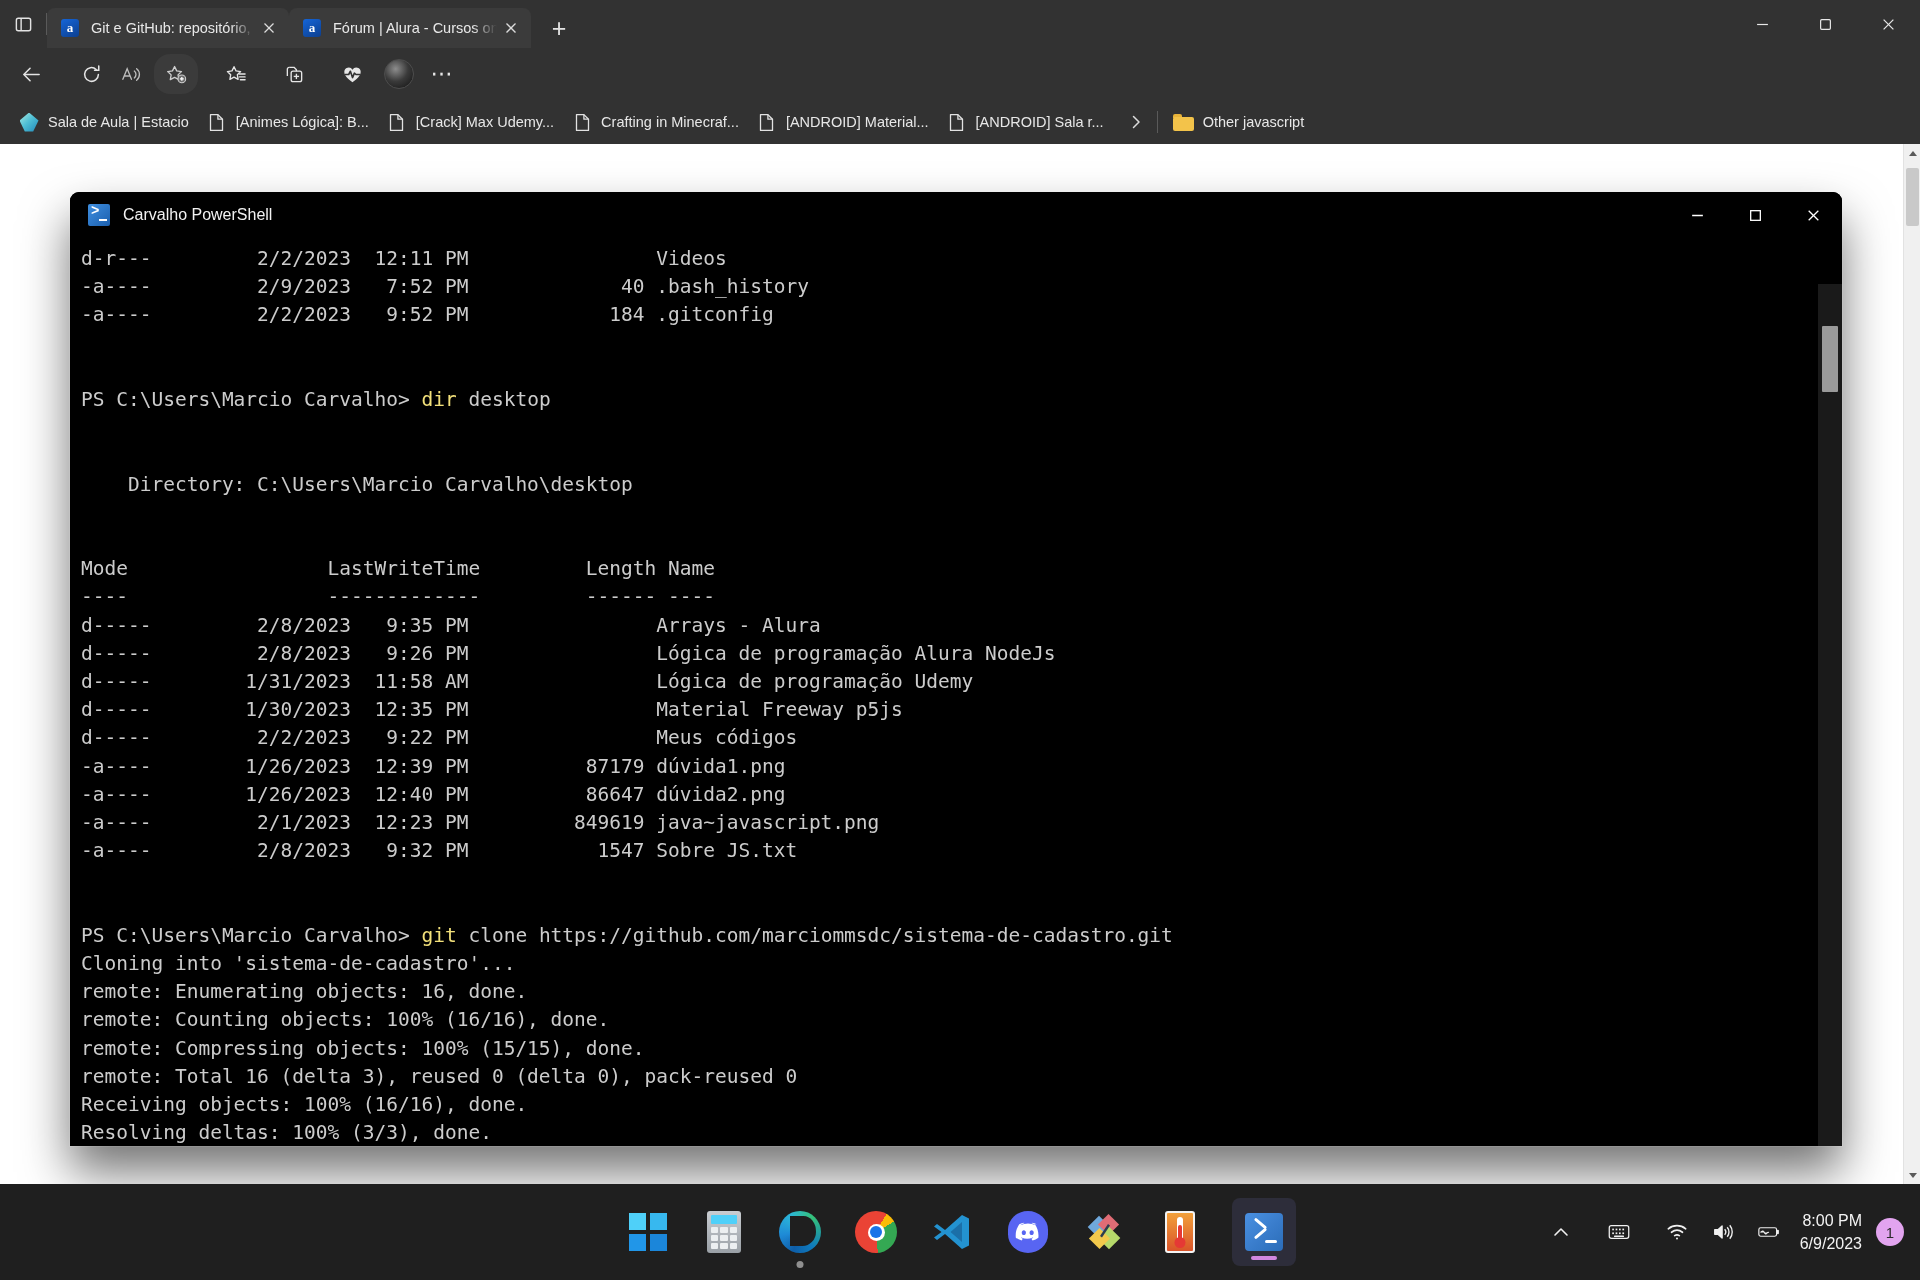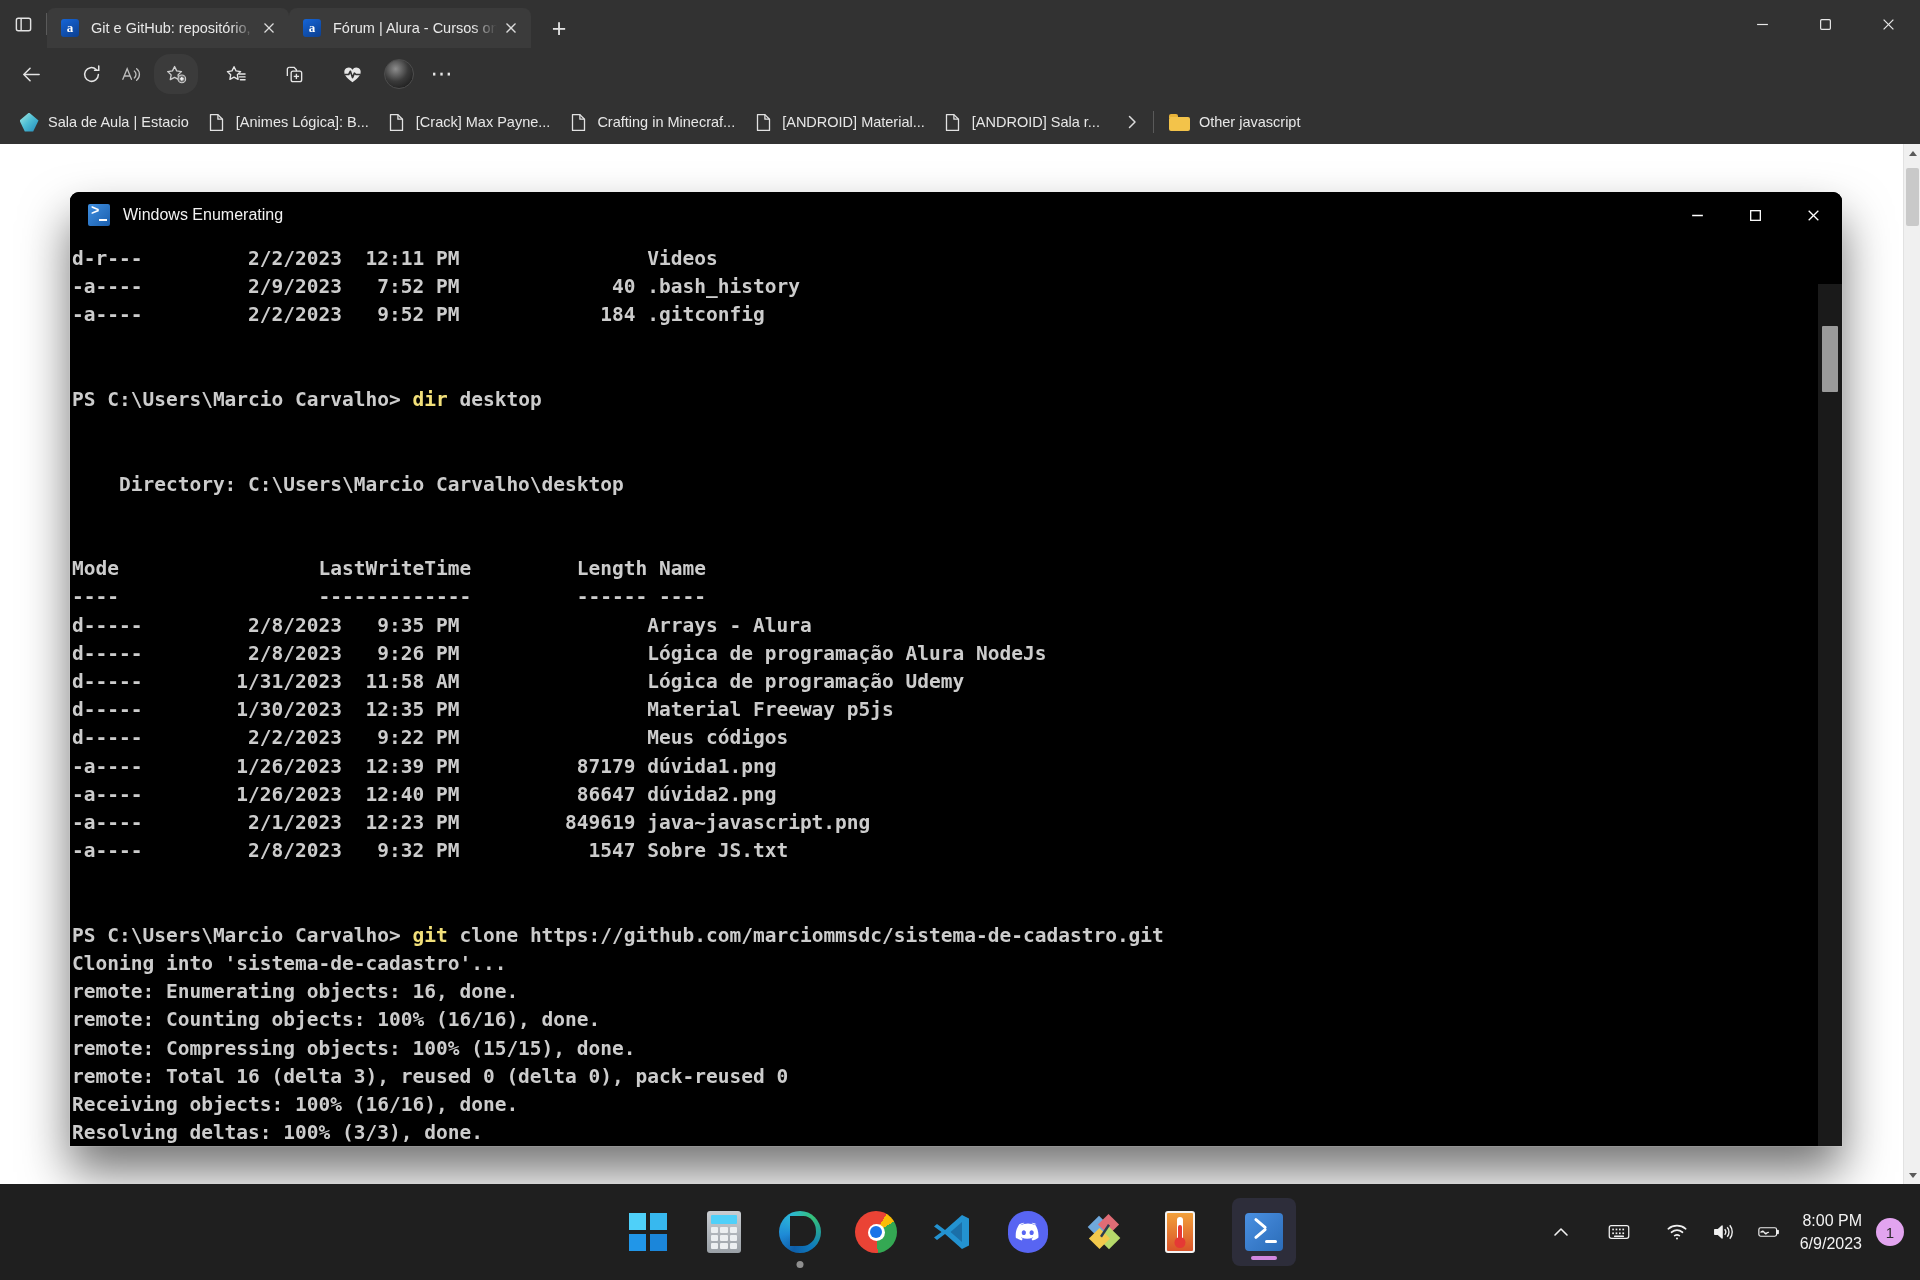--- a/index.html
+++ b/index.html
@@ -234,21 +234,21 @@
     position:absolute; left:0; top:0;
     width: 1740px; height: 908px;
     padding: 7px 0 0 0;
     font-family: "DejaVu Sans Mono", "Liberation Mono", monospace;
     font-size: 19.5px;
     line-height: 28.2px;
     color: #cccccc;
     white-space: pre;
     overflow: hidden;
   }
-  .term .ln { padding-left: 2px; font-weight: bold; }
+  .term .ln { padding-left: 11px; }
   .term .cmd { color: #f2e07a; }
 
   .psh-sb {
     position:absolute; right:0; top:46px; width:24px; height:908px;
     background:#1a1a1a;
   }
   .psh-sb-thumb{
     position:absolute; left:4px; top:42px; width:16px; height:66px;
     background:#9a9a9a; border-radius:1px;
   }
@@ -503,21 +503,21 @@
       </span>
       <span>[Animes Lógica]: B...</span>
     </div>
     <div class="fav">
       <span class="fav-ico">
         <svg viewBox="0 0 17 19" fill="none" stroke="#e2e2e2" stroke-width="1.3" stroke-linejoin="round">
           <path d="M2.5 1.6h7.4l4.6 4.6v11.2H2.5z"></path>
             <path d="M9.9 1.6v4.6h4.6"></path>
         </svg>
       </span>
-      <span>[Crack] Max Payne...</span>
+      <span>[Crack] Max Udemy...</span>
     </div>
     <div class="fav">
       <span class="fav-ico">
         <svg viewBox="0 0 17 19" fill="none" stroke="#e2e2e2" stroke-width="1.3" stroke-linejoin="round">
           <path d="M2.5 1.6h7.4l4.6 4.6v11.2H2.5z"></path>
             <path d="M9.9 1.6v4.6h4.6"></path>
         </svg>
       </span>
       <span>Crafting in Minecraf...</span>
     </div>
@@ -561,21 +561,21 @@
       <div class="sb-arrow down">
           <i></i>
         </div>
     </div>
   </div>
 </div>
 
 <div class="psh">
   <div class="psh-titlebar">
     <div class="psh-logo"></div>
-    <div class="psh-title">Windows Enumerating</div>
+    <div class="psh-title">Carvalho PowerShell</div>
     <div class="psh-wc">
       <div class="psh-btn">
         <svg viewBox="0 0 14 14" stroke="#ffffff" stroke-width="1.2">
             <line x1="2" y1="7" x2="12" y2="7"></line>
           </svg>
       </div>
       <div class="psh-btn">
         <svg viewBox="0 0 14 14" fill="none" stroke="#ffffff" stroke-width="1.2">
             <rect x="2.5" y="2.5" width="9" height="9"></rect>
           </svg>

